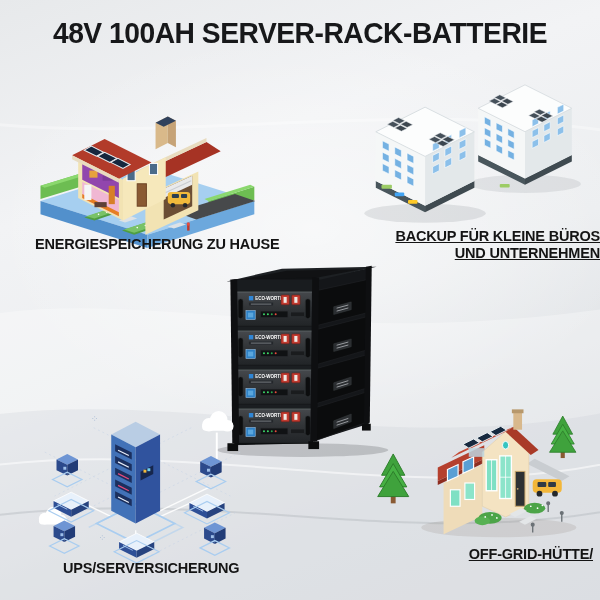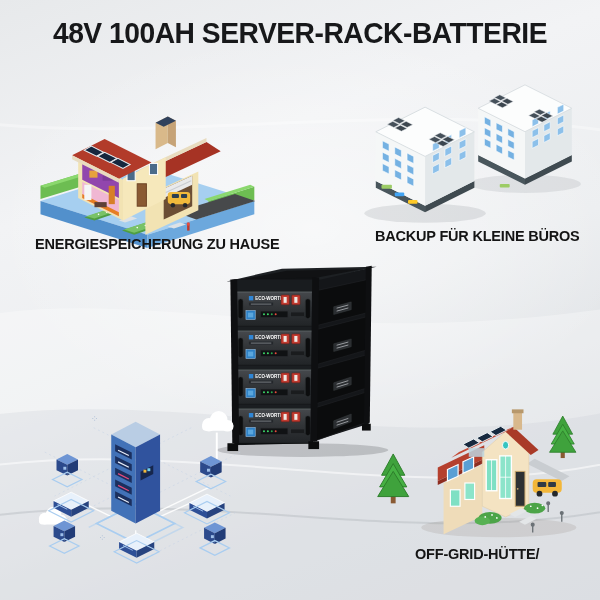--- a/index.html
+++ b/index.html
@@ -13,21 +13,21 @@
   .streaks{position:absolute;inset:0;pointer-events:none;}
   .title{
     position:absolute;top:16px;left:0;width:600px;text-align:center;
     font-size:30px;font-weight:800;color:#17181a;letter-spacing:-.5px;
     transform:scaleX(.94);white-space:nowrap;
   }
   .label{
     position:absolute;font-size:14.5px;font-weight:700;color:#141414;
     letter-spacing:-.2px;line-height:17px;white-space:nowrap;text-align:right;
   }
-  .label.center{text-align:left;}
+  .label.center{text-align:right;text-decoration:underline;}
   .illu{position:absolute;}
   svg{display:block;overflow:visible;}
 </style>
 </head>
 <body>
 
 <div class="stage">
 
   <svg class="streaks" width="600" height="600" viewBox="0 0 600 600">
     <path d="M-40,320 C140,280 320,360 660,300 L660,600 L-40,600 Z" fill="rgba(255,255,255,0.30)"></path>
@@ -222,20 +222,21 @@
       </g>
       <g>
         <rect x="6" y="72" width="11" height="4" rx="1" fill="#9ccc65"></rect>
         <rect x="20" y="80" width="10" height="4" rx="1" fill="#42a5f5"></rect>
         <rect x="34" y="88" width="10" height="4" rx="1" fill="#ffca28"></rect>
       </g>
     </g>
   </svg>
   <div class="label center" style="left:375px;top:228px;width:225px">
     <div>BACKUP FÜR KLEINE BÜROS</div>
+    <div>UND UNTERNEHMEN</div>
   </div>
 
   <svg class="illu" style="left:205px;top:250px" width="195" height="210" viewBox="0 0 200 215">
     <defs>
       <linearGradient id="gBat" x1="0" y1="0" x2="0" y2="1">
         <stop offset="0" stop-color="#46494d"></stop>
           <stop offset=".5" stop-color="#313437"></stop>
           <stop offset="1" stop-color="#212427"></stop>
       </linearGradient>
     </defs>
@@ -499,20 +500,21 @@
       </g>
       <g transform="translate(104,160)">
         <polygon points="-18,-8 0,-17 18,-8 0,1" fill="#e8f1fb" stroke="#fff" stroke-width=".8"></polygon>
         <polygon points="-18,-8 0,1 0,8 -18,-1" fill="#2e4f96"></polygon>
         <polygon points="0,1 18,-8 18,-1 0,8" fill="#27437f"></polygon>
         <line x1="-14" y1="-4.5" x2="-4" y2=".5" stroke="#9fc0ea" stroke-width="1"></line>
         <path d="M-23,2 L0,-9.5 L23,2 L0,13.5 Z" fill="none" stroke="#a9cdf0" stroke-width="1.2"></path>
       </g>
     </g>
   </svg>
+  <div class="label" style="left:63px;top:560px">UPS/SERVERSICHERUNG</div>
 
   <svg class="illu" style="left:368px;top:390px" width="218" height="155" viewBox="0 0 225 160">
     <ellipse cx="135" cy="142" rx="80" ry="10" fill="rgba(120,110,95,0.15)"></ellipse>
 
     <g transform="translate(26,112)">
       <rect x="-2.5" y="-4" width="5" height="9" fill="#8a5a33"></rect>
       <polygon points="0,-46 -12,-24 12,-24" fill="#3fa23c" stroke="#2c7d2a" stroke-width="1"></polygon>
       <polygon points="0,-36 -14,-12 14,-12" fill="#46b143" stroke="#2c7d2a" stroke-width="1"></polygon>
       <polygon points="0,-28 -16,-2 16,-2" fill="#3fa23c" stroke="#2c7d2a" stroke-width="1"></polygon>
     </g>

